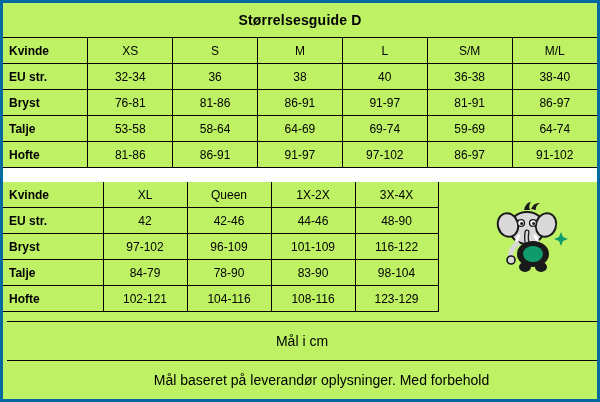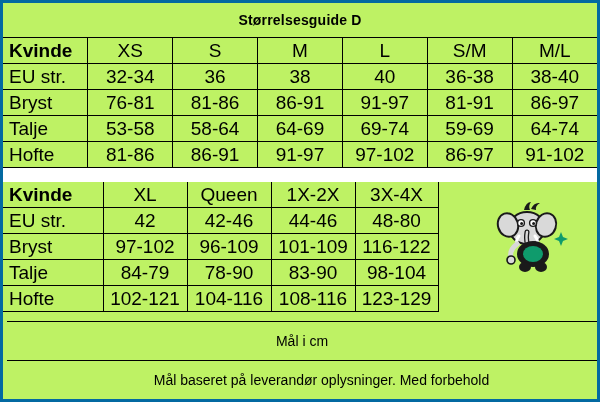--- a/index.html
+++ b/index.html
@@ -35,30 +35,30 @@
     letter-spacing: 0.2px;
   }
   table.size-table {
     border-collapse: collapse;
     width: 100%;
     table-layout: fixed;
   }
   table.size-table td {
     border: 1px solid #000000;
     height: 25px;
-    font-size: 19px;
+    font-size: 12px;
     text-align: center;
     padding: 0 2px;
     white-space: nowrap;
     overflow: hidden;
   }
   table.size-table td.rowhead {
     text-align: left;
     padding-left: 6px;
-    font-weight: normal;
+    font-weight: bold;
   }
   table.size-table tr.head-row td {
     font-weight: normal;
   }
   table.size-table tr.head-row td.rowhead {
     font-weight: bold;
   }
   
   .table-block {
     width: 100%;
@@ -186,21 +186,21 @@
           <td>XL</td>
           <td>Queen</td>
           <td>1X-2X</td>
           <td>3X-4X</td>
         </tr>
         <tr>
           <td class="rowhead">EU str.</td>
           <td>42</td>
           <td>42-46</td>
           <td>44-46</td>
-          <td>48-80</td>
+          <td>48-90</td>
         </tr>
         <tr>
           <td class="rowhead">Bryst</td>
           <td>97-102</td>
           <td>96-109</td>
           <td>101-109</td>
           <td>116-122</td>
         </tr>
         <tr>
           <td class="rowhead">Talje</td>

